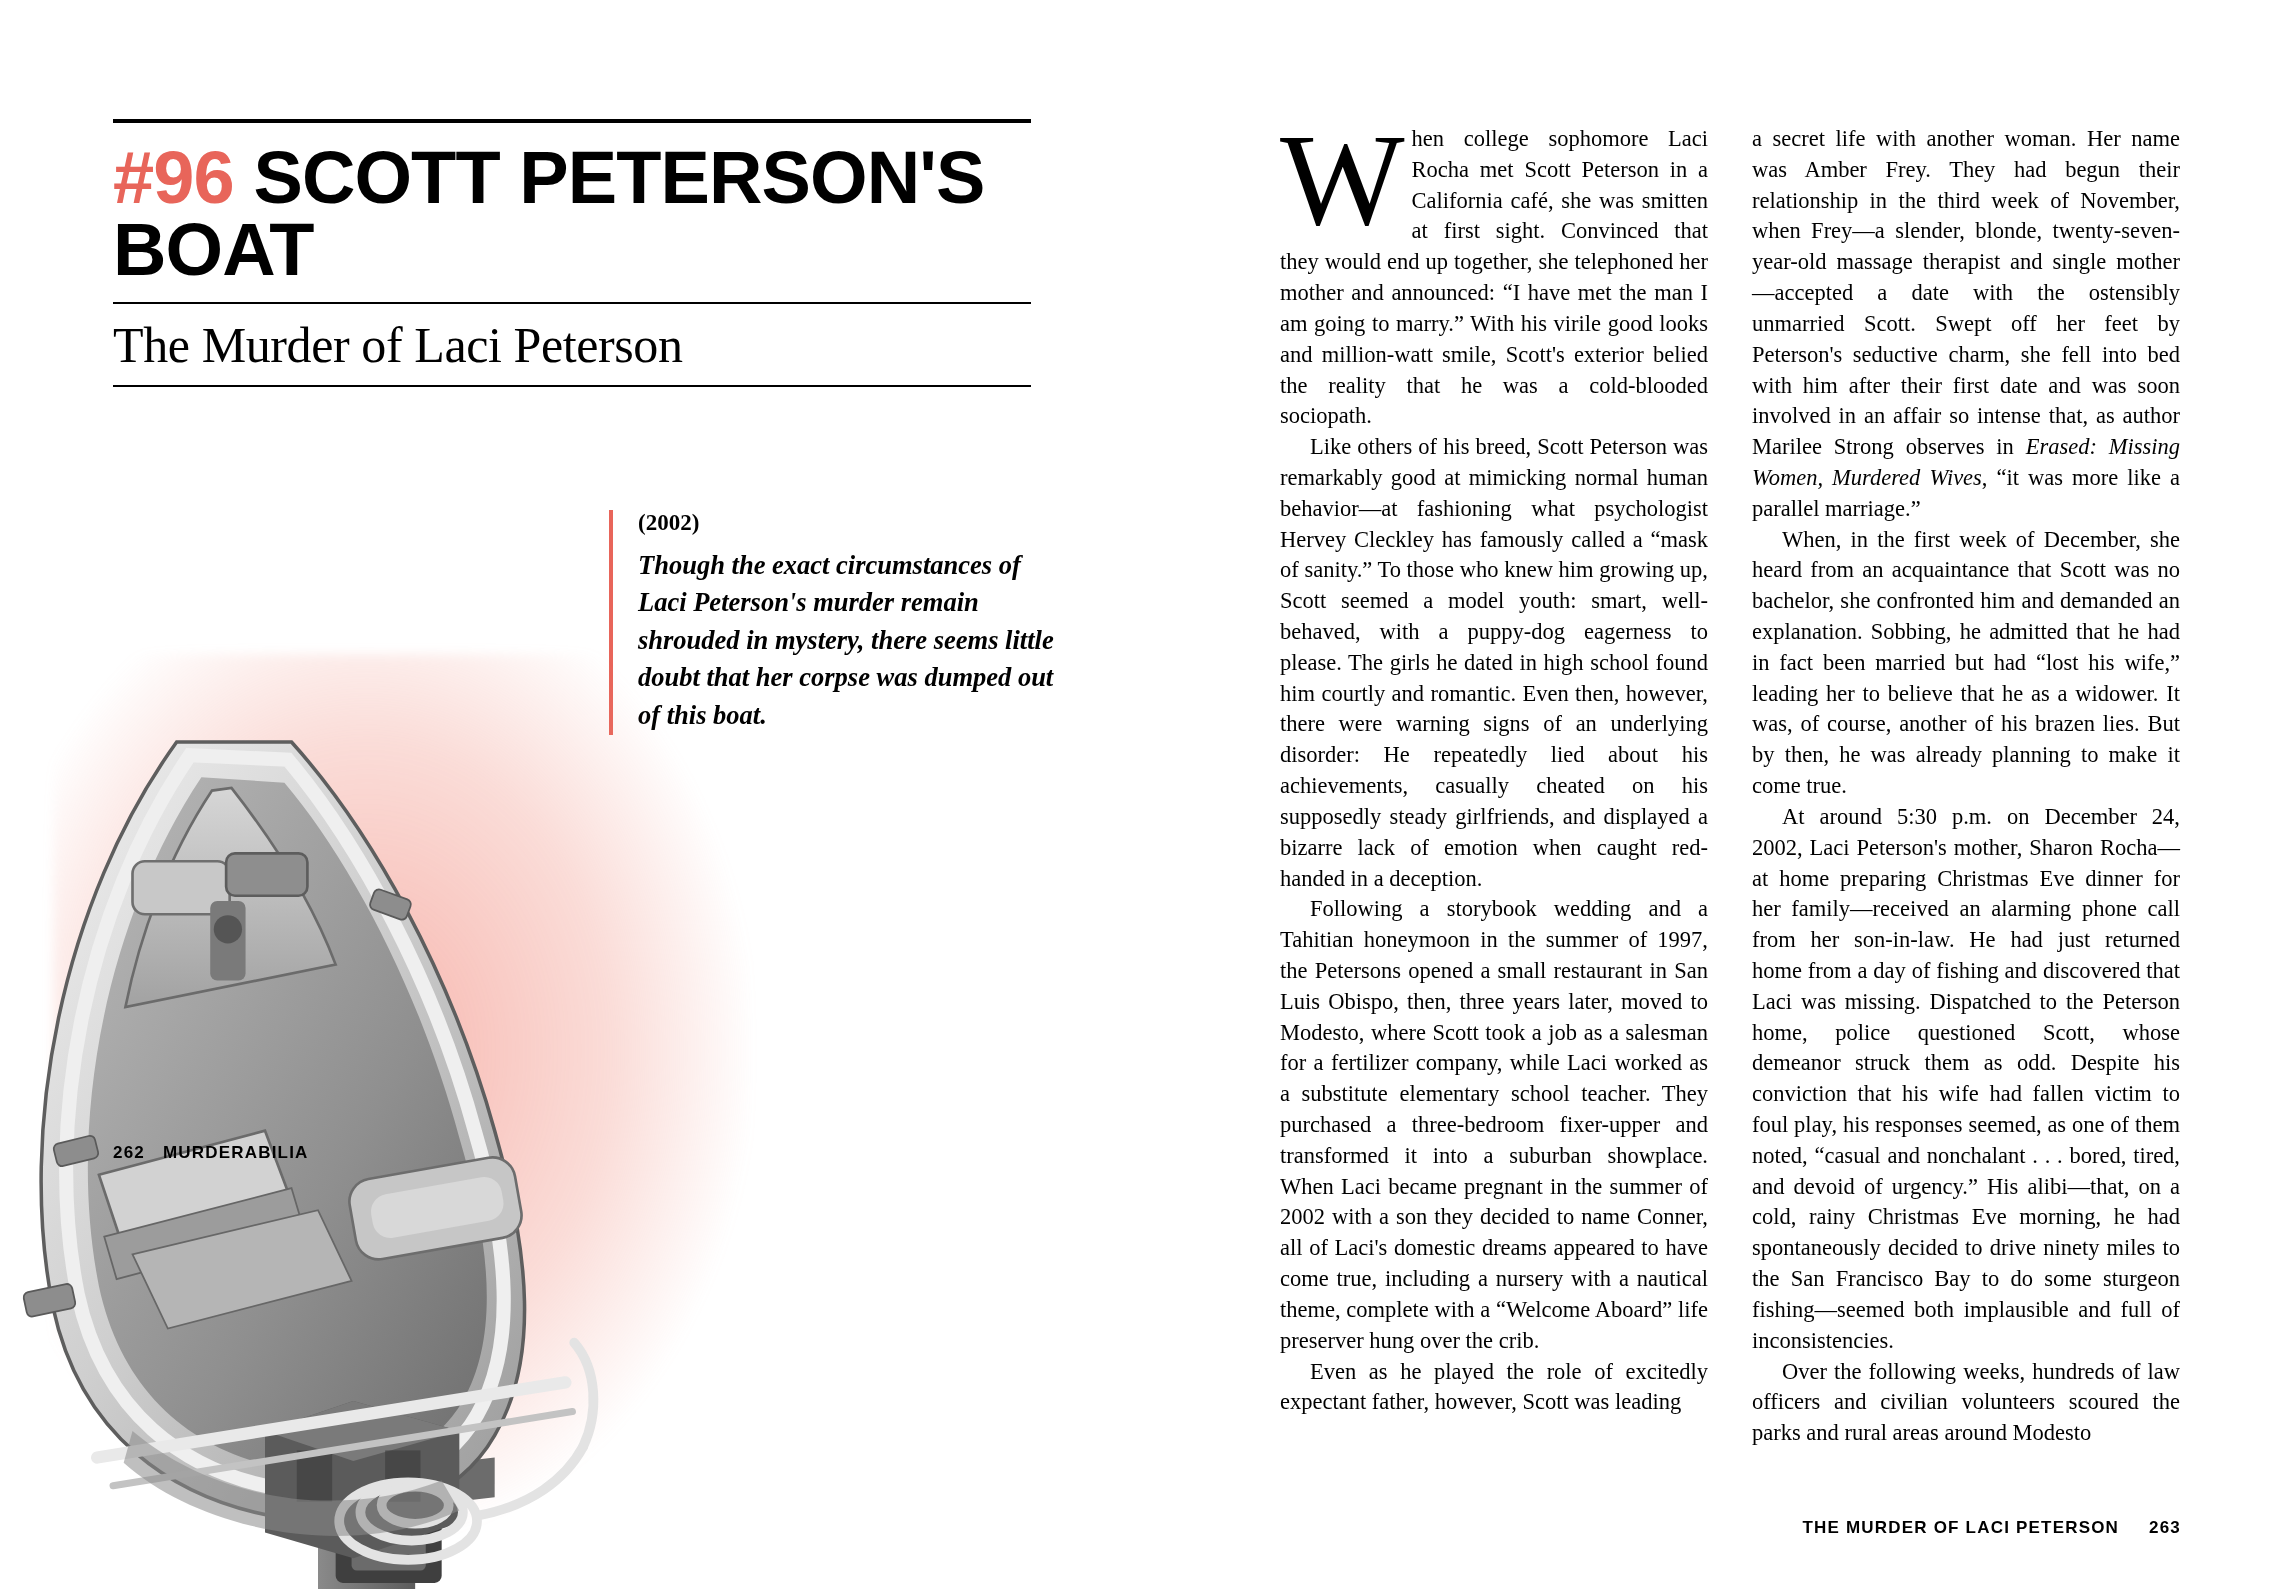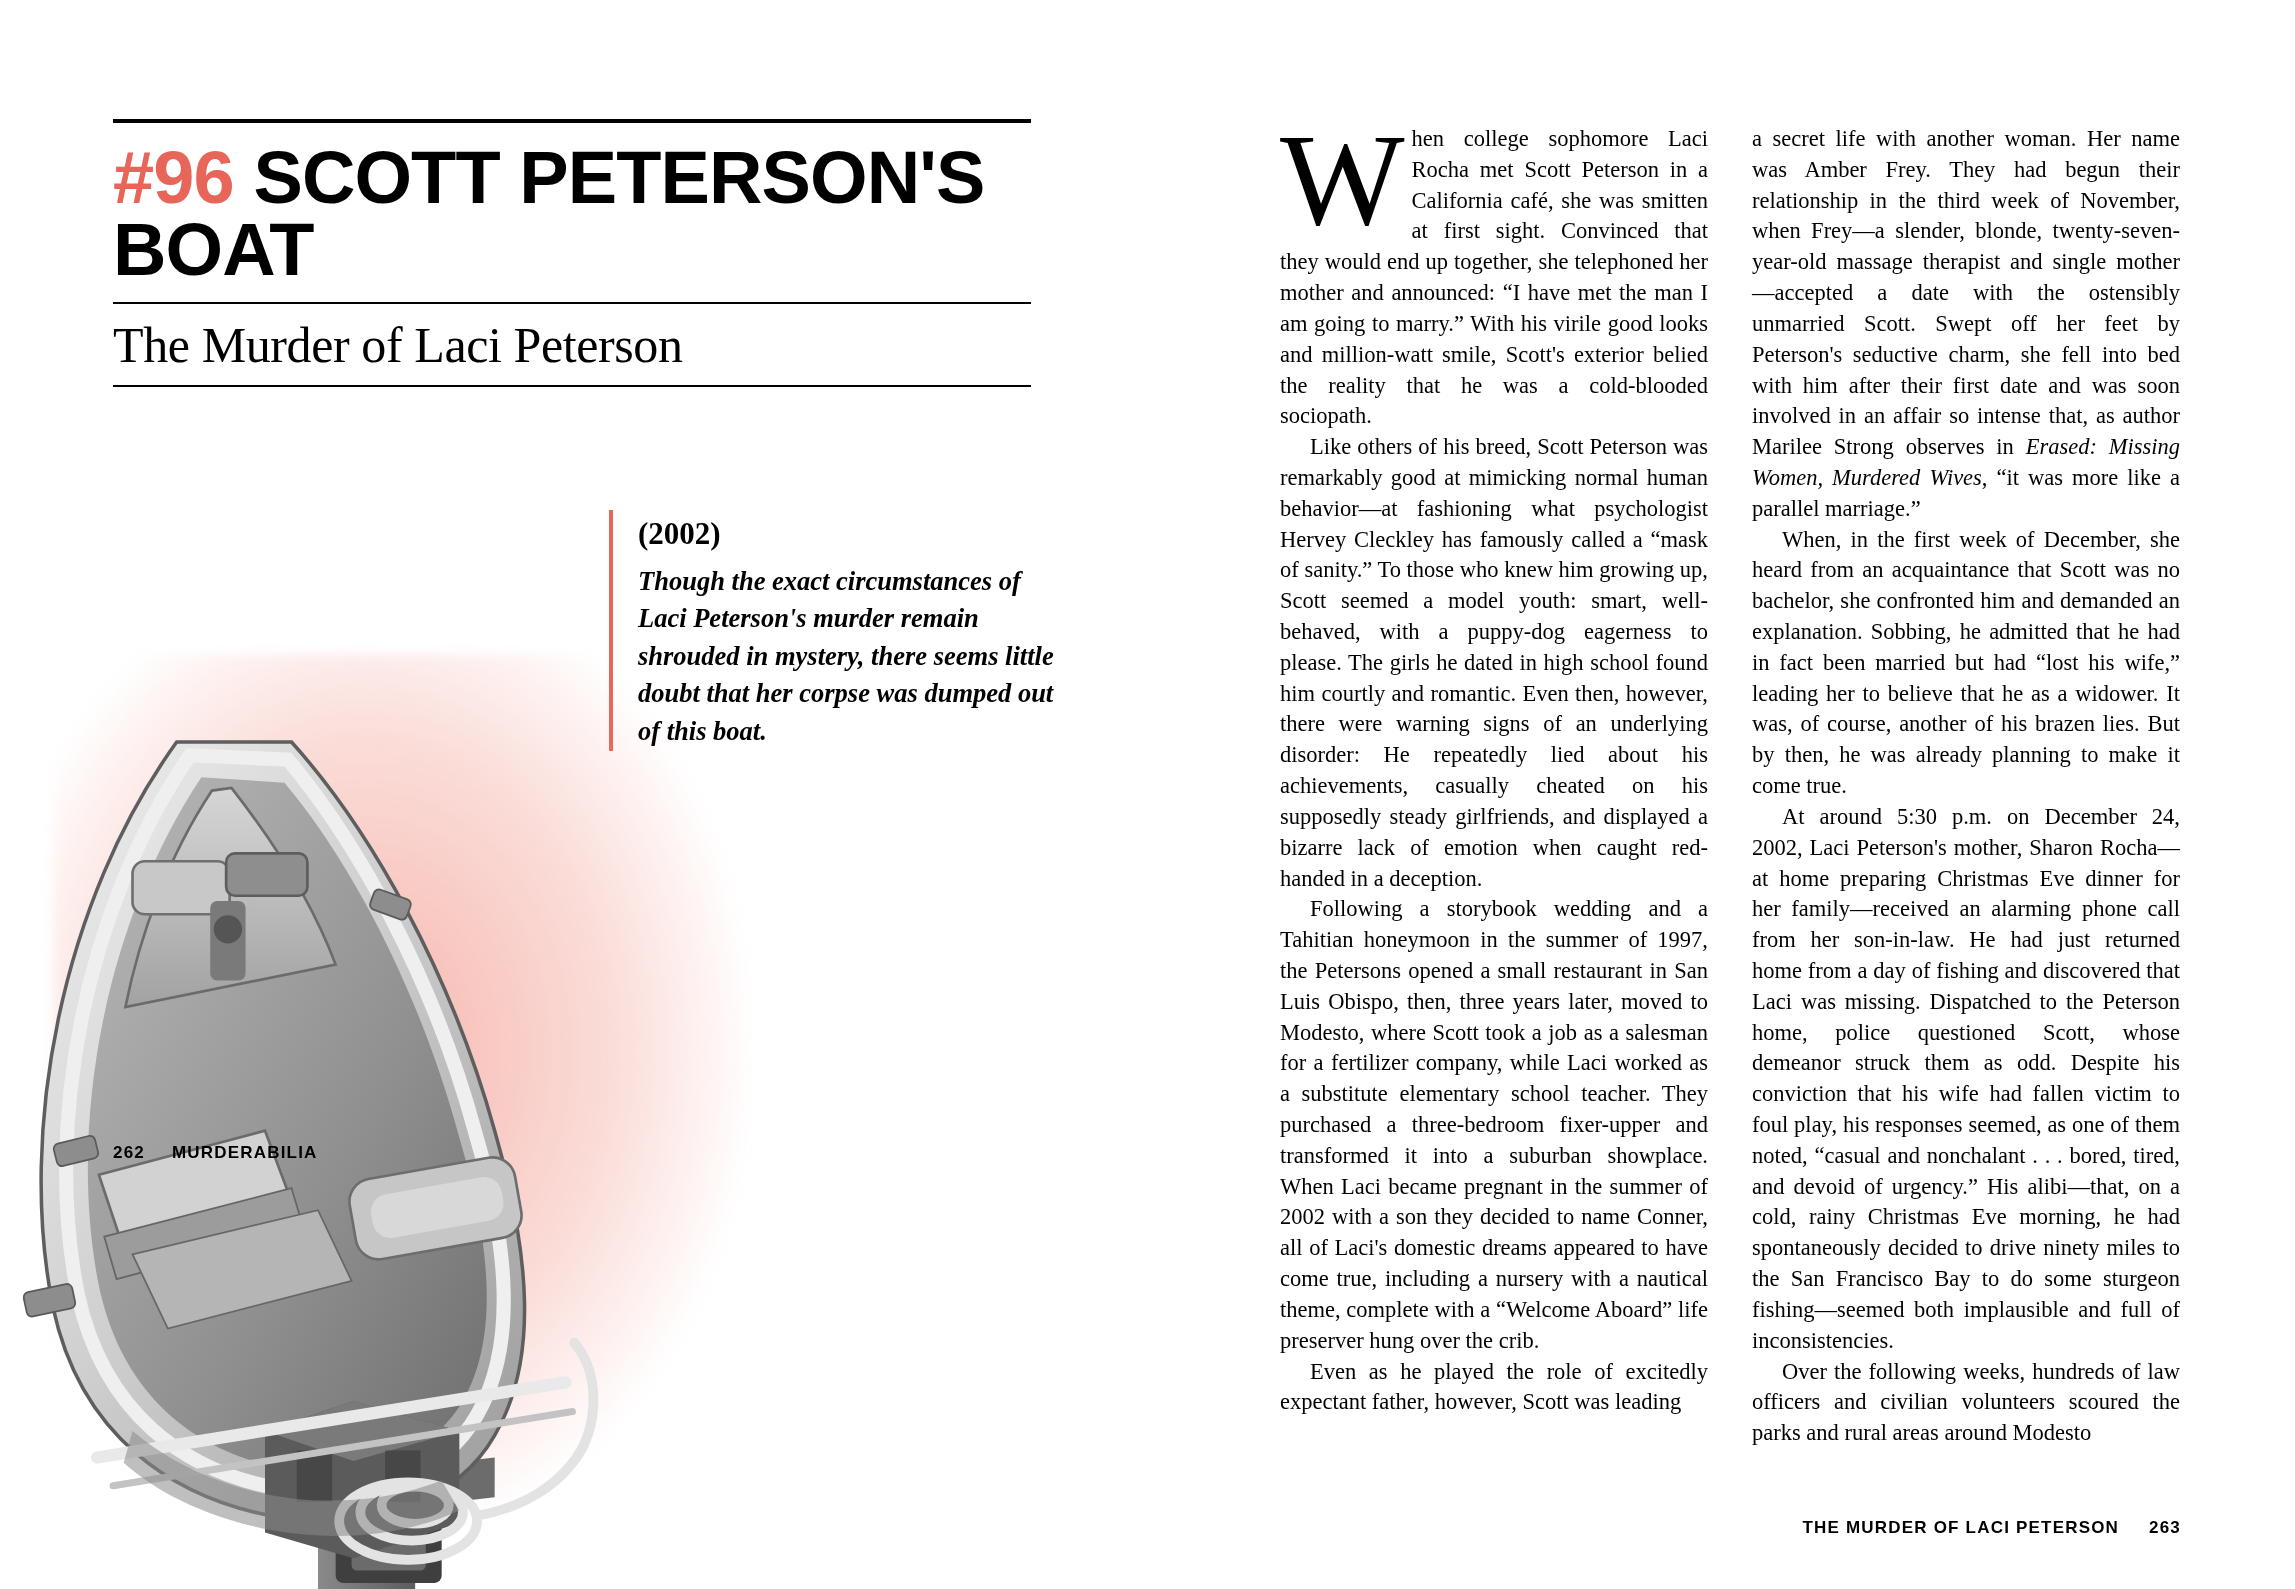--- a/index.html
+++ b/index.html
@@ -72,23 +72,22 @@
     left: 609px;
     top: 510px;
     width: 424px;
     padding-left: 25px;
     border-left: 4.4px solid #e8655a;
   }
   .deck-year {
     font-family: "Liberation Serif", serif;
     font-weight: bold;
     font-style: normal;
-    font-size: 31px;
+    font-size: 23px;
     margin-bottom: 10.6px;
-    margin-top: 6px;
   }
   .deck-text {
     font-family: "Liberation Serif", serif;
     font-style: italic;
     font-weight: bold;
     font-size: 26.5px;
     line-height: 1.42;
   }
 
   
@@ -112,21 +111,21 @@
 
   .folio-left {
     position: absolute;
     left: 113px;
     bottom: 51px;
     font-family: "Liberation Sans", sans-serif;
     font-size: 17px;
     font-weight: bold;
     letter-spacing: 1.2px;
   }
-  .folio-left .pg { margin-right: 21px; }
+  .folio-left .pg { margin-right: 12px; }
 
   
   .right-page {
     position: absolute;
     left: 1148px; top: 0;
     width: 1148px; height: 1589px;
   }
   .cols {
     position: absolute;
     left: 132px;

